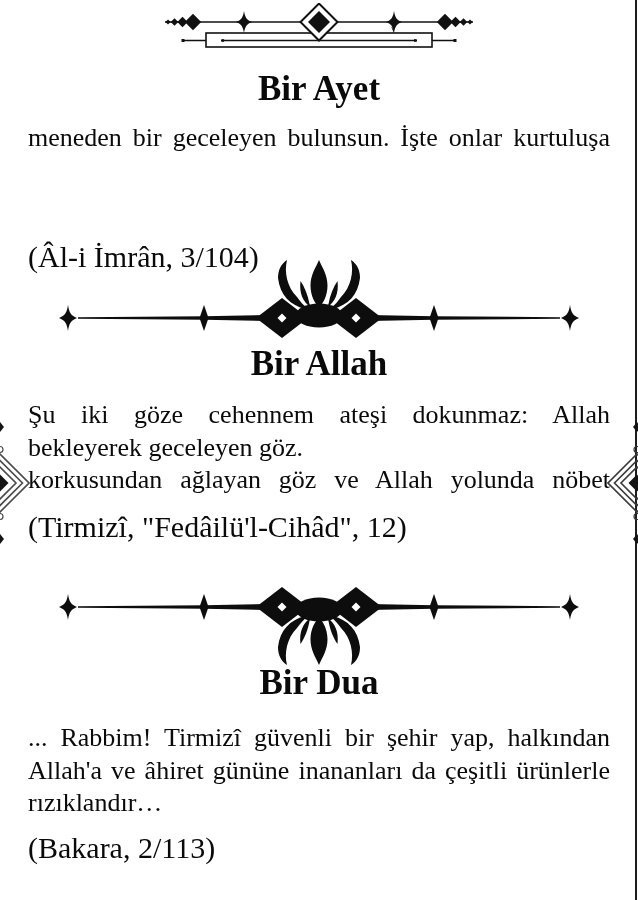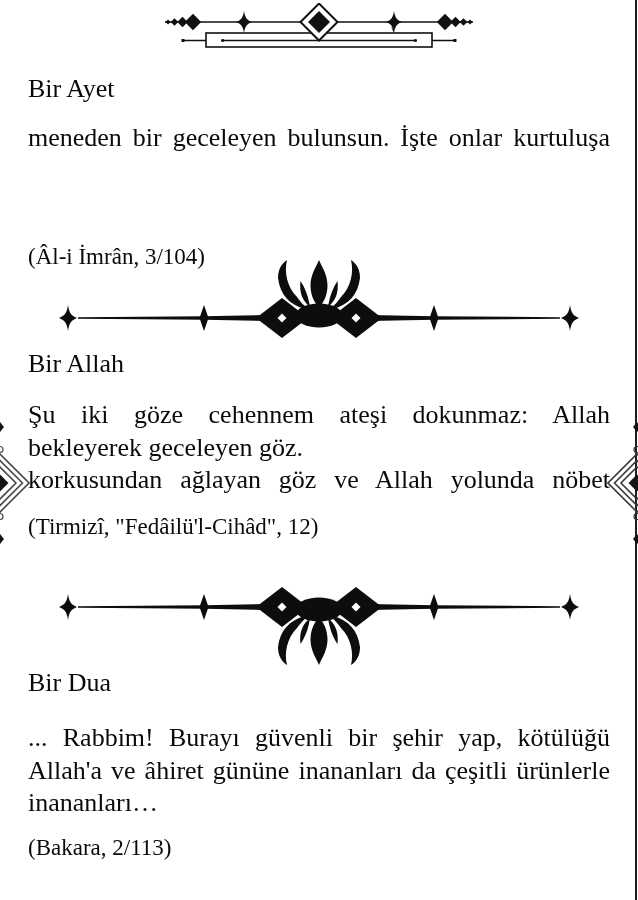--- a/index.html
+++ b/index.html
@@ -4,26 +4,26 @@
 <style>
   html,body{margin:0;padding:0;}
   body{
     width:638px;height:900px;position:relative;overflow:hidden;
     background:#ffffff;color:#0a0a0a;
     font-family:"Liberation Serif", serif;
   }
   .abs{position:absolute;}
   .col{left:28px;width:582px;}
   .heading{
-    font-weight:normal;font-size:26px;line-height:30px;text-align:left;
+    font-weight:bold;font-size:35px;line-height:30px;text-align:center;
   }
   .para{font-size:26px;line-height:32.5px;}
   .jline{text-align:justify;text-align-last:justify;}
   .jline.last{text-align-last:left;}
-  .citation{font-size:23px;line-height:32px;text-align:left;}
+  .citation{font-size:30px;line-height:32px;text-align:left;}
   .right-border{
     left:635px;top:0;width:2px;height:900px;background:#1c1c1c;
   }
   .divider{left:54px;width:530px;height:86px;}
   .divider.flipped svg{transform:scaleY(-1);}
   .topornament{left:161px;top:3px;width:316px;height:50px;}
   .edge-orn{width:60px;height:140px;top:413px;}
   .edge-orn.left{left:-30px;}
   .edge-orn.right{left:607px;}
   svg{display:block;}
@@ -142,18 +142,18 @@
     </g>
     <use href="#dhalf2" transform="translate(530,0) scale(-1,1)"></use>
     <path d="M265,6 C268.5,14 273.5,21 273.5,31.5 C273.5,42 269,49.5 265,53.5 C261,49.5 256.5,42 256.5,31.5 C256.5,21 261.5,14 265,6 Z" fill="#0d0d0d"></path>
     <ellipse cx="265" cy="61.5" rx="23.5" ry="12" fill="#0d0d0d"></ellipse>
   </svg>
 </div>
 
 <div class="abs col heading" style="top:668px">Bir Dua</div>
 
 <div class="abs col para" style="top:722px">
-  <div class="jline">... Rabbim! Burayı güvenli bir şehir yap, kötülüğü</div>
+  <div class="jline">... Rabbim! Tirmizî güvenli bir şehir yap, halkından</div>
   <div class="jline">Allah'a ve âhiret gününe inananları da çeşitli ürünlerle</div>
-  <div class="jline last">inananları…</div>
+  <div class="jline last">rızıklandır…</div>
 </div>
 
 <div class="abs col citation" style="top:832px">(Bakara, 2/113)</div>
 
 </body></html>

